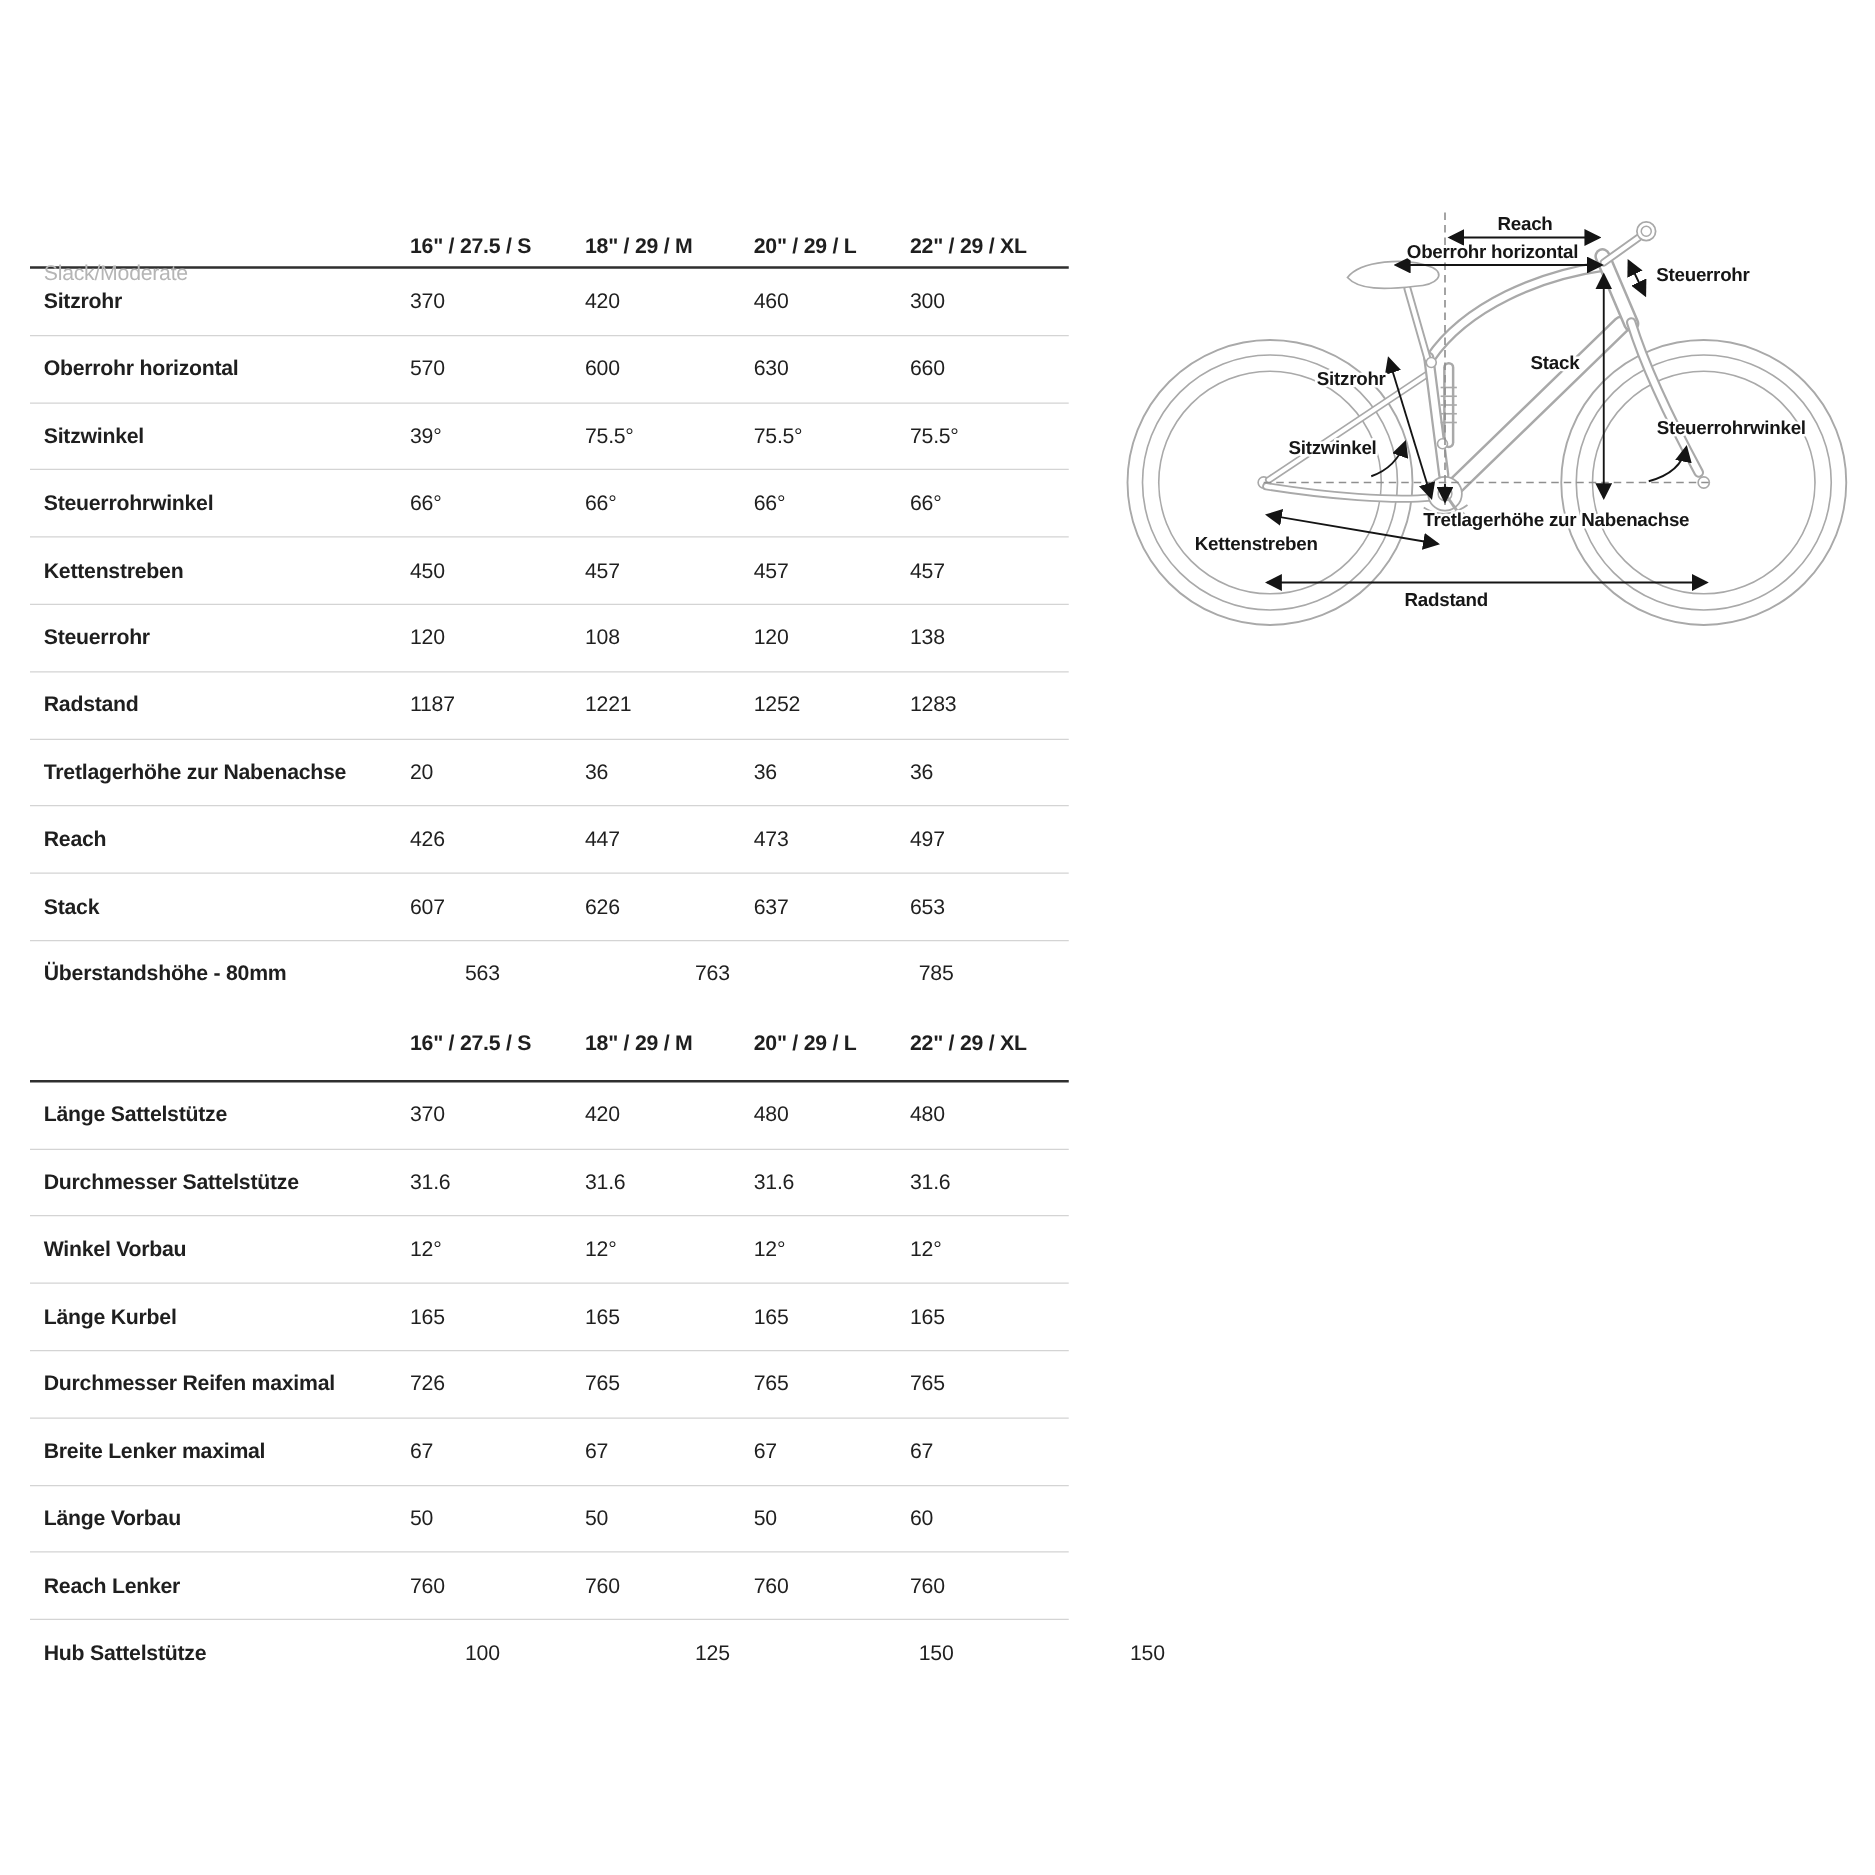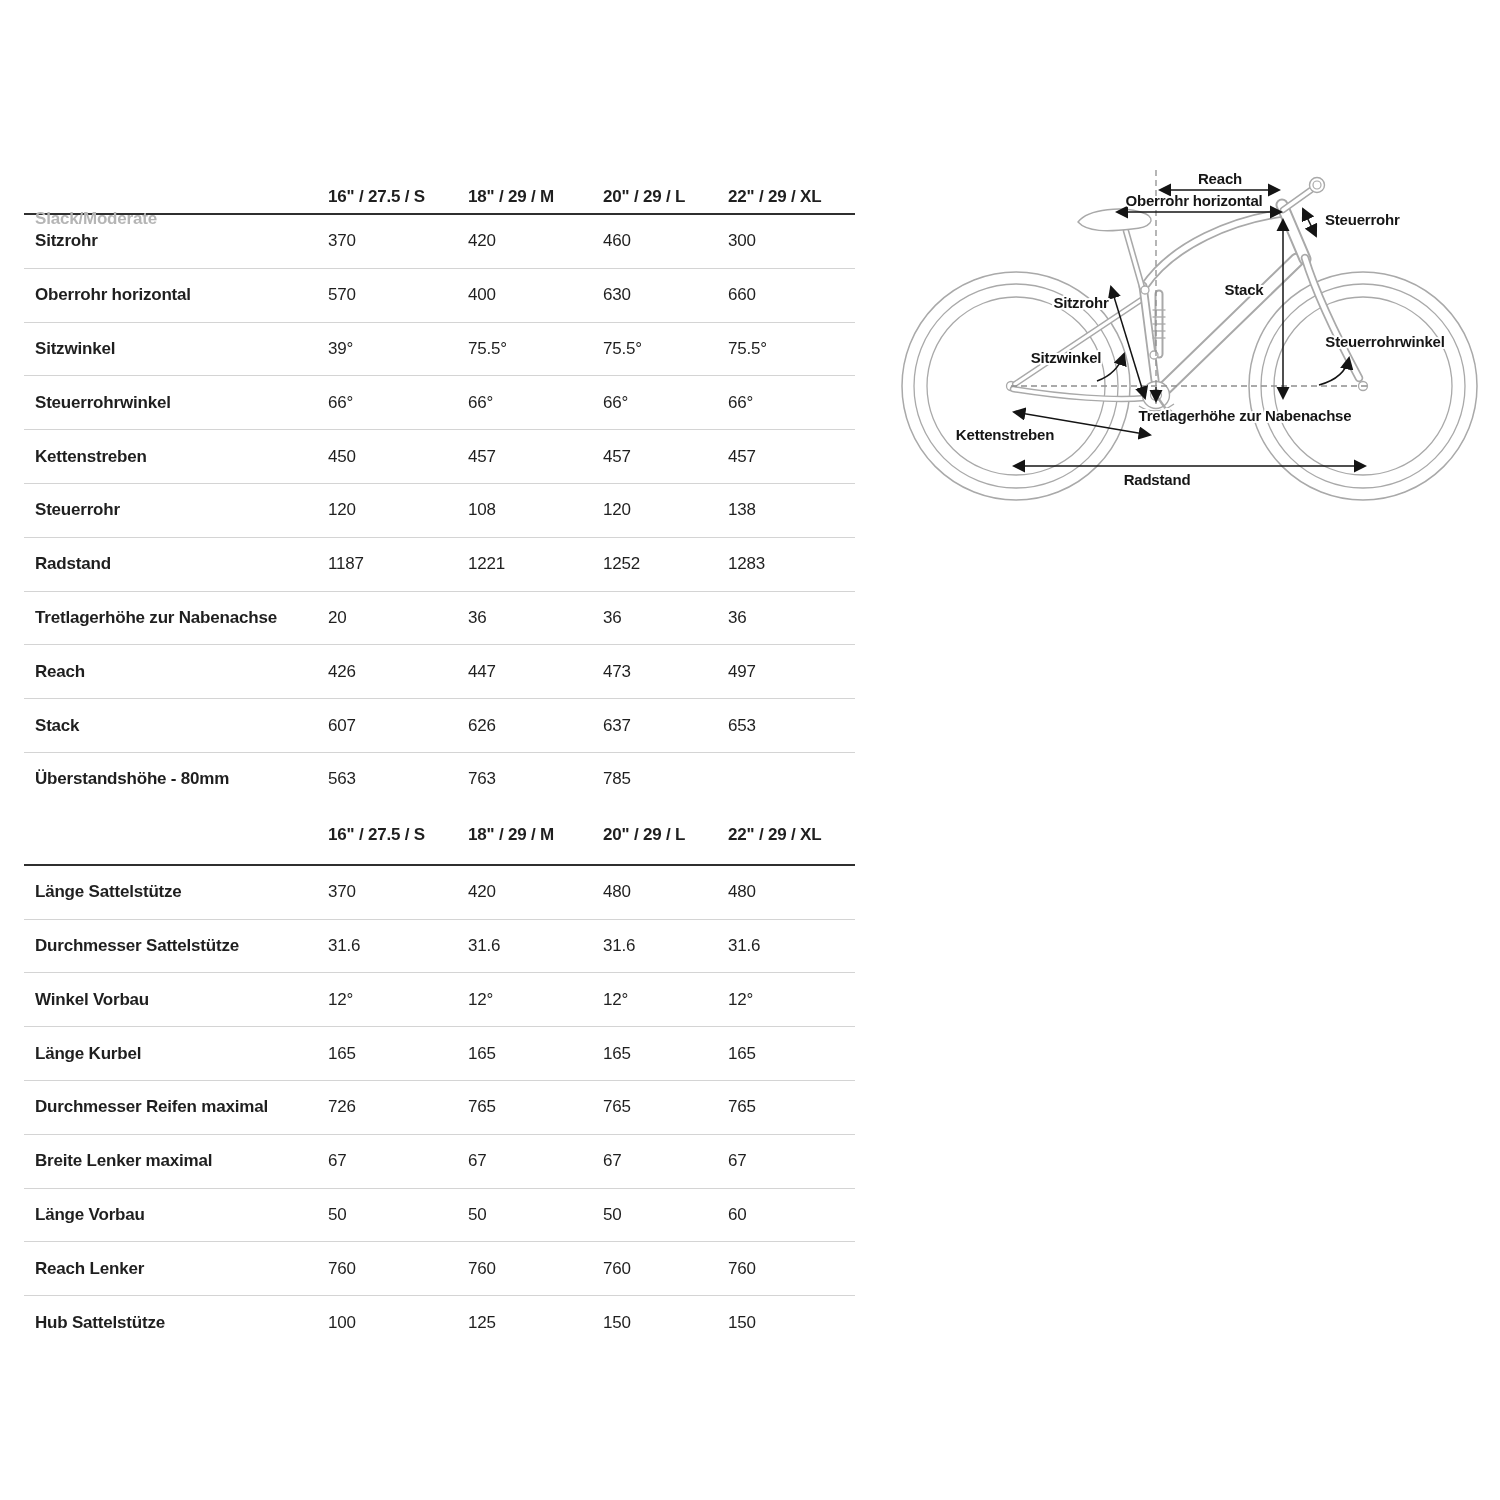--- a/index.html
+++ b/index.html
@@ -12,22 +12,22 @@
   .geo-table { position:absolute; left:24px; top:165px; width:831px; }
   .thead, .grow {
     display:grid;
     grid-template-columns:304px 140px 135px 125px 127px;
     align-items:center;
   }
   .thead1 { height:48px; }
   .thead2 { height:58px; border-bottom:2px solid #2f2f2f; }
   .tbody1 { border-top:2px solid #2f2f2f; }
   .grow { height:52.8px; border-bottom:1px solid #d4d4d4; }
-  .tbody1 .grow:last-child, .tbody2 .grow:last-child { border-bottom:none; }
-  .note   { color:#b5b5b5; font-size:17px; font-weight:700; padding-left:11px;margin-top:44px; }
+  .tbody1 .grow:last-child, .tbody2 .grow:last-child { border-bottom:none;gap:44px; }
+  .note   { color:#b5b5b5; font-size:17px; font-weight:400; padding-left:11px;margin-top:44px; }
   .size-h { font-size:17px; font-weight:700; }
   .glabel { font-size:17px; font-weight:700; padding-left:11px; }
   .gval   { font-size:17px; font-weight:400; }
   
   .diagram { position:absolute; left:893px; top:158px; width:590px; height:352px; }
   .tube-o  { stroke:#a9a9a9; fill:none; stroke-linecap:round; }
   .tube-i  { stroke:#ffffff; fill:none; stroke-linecap:round; }
   .wheel   { stroke:#a9a9a9; fill:none; }
   .part    { stroke:#a9a9a9; fill:#ffffff; }
   .dash    { stroke:#8f8f8f; stroke-width:1.3; stroke-dasharray:6 4; fill:none; }
@@ -58,21 +58,21 @@
         <div class="grow">
           <span class="glabel">Sitzrohr</span>
           <span class="gval">370</span>
           <span class="gval">420</span>
           <span class="gval">460</span>
           <span class="gval">300</span>
         </div>
         <div class="grow">
           <span class="glabel">Oberrohr horizontal</span>
           <span class="gval">570</span>
-          <span class="gval">400</span>
+          <span class="gval">600</span>
           <span class="gval">630</span>
           <span class="gval">660</span>
         </div>
         <div class="grow">
           <span class="glabel">Sitzwinkel</span>
           <span class="gval">39°</span>
           <span class="gval">75.5°</span>
           <span class="gval">75.5°</span>
           <span class="gval">75.5°</span>
         </div>

